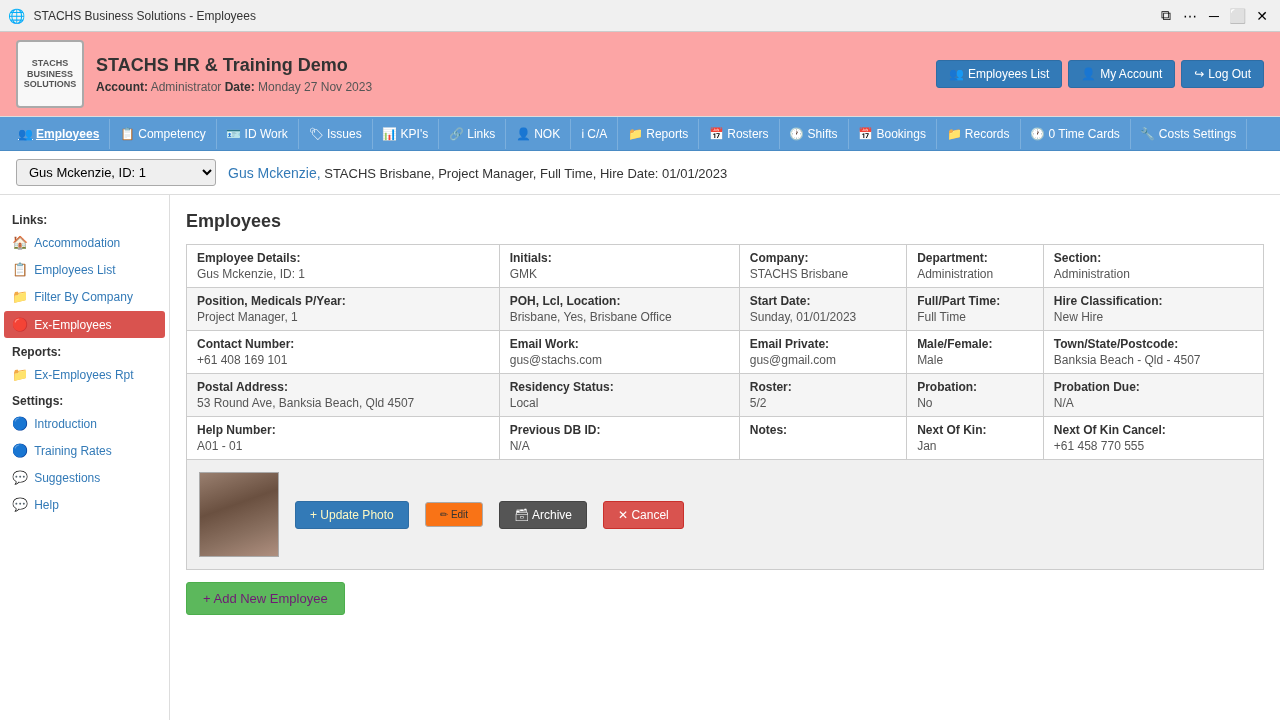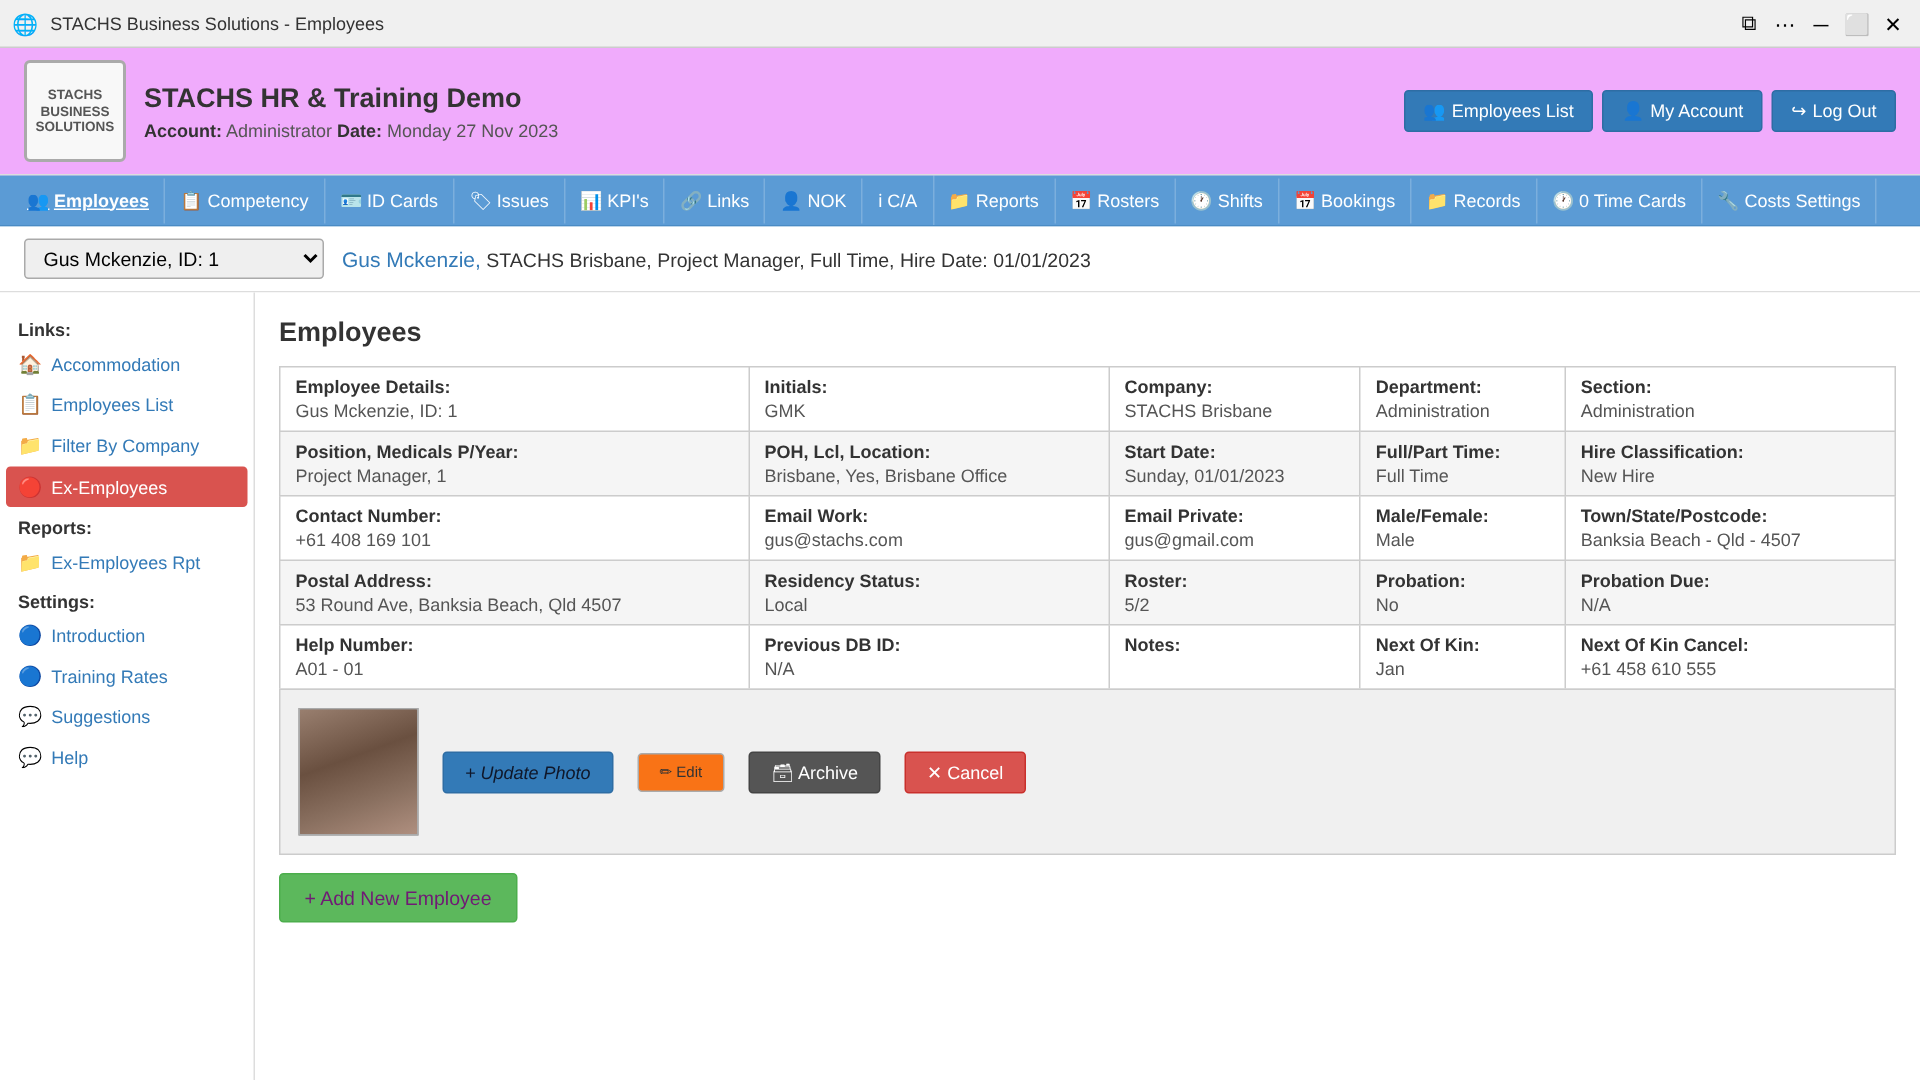--- a/index.html
+++ b/index.html
@@ -18,21 +18,21 @@
     .title-bar-icon { font-size: 14px; }
     .title-bar-title { font-size: 12px; flex: 1; }
     .title-bar-controls { display: flex; gap: 4px; }
     .title-bar-btn {
       width: 20px; height: 20px; border: none; background: transparent;
       cursor: pointer; font-size: 14px; display: flex; align-items: center; justify-content: center;
     }
 
     
     .app-header {
-      background: #f0abfc;
+      background: #fca5a5;
       border-bottom: 1px solid #ddd;
       padding: 8px 16px;
       display: flex;
       align-items: center;
       justify-content: space-between;
     }
     .logo-area { display: flex; align-items: center; gap: 12px; }
     .logo-box {
       width: 68px; height: 68px; border: 2px solid #aaa; border-radius: 4px;
       display: flex; align-items: center; justify-content: center;
@@ -141,21 +141,21 @@
       width: 80px; height: 85px;
       background: #888;
       border: 1px solid #aaa;
       overflow: hidden;
       display: flex; align-items: center; justify-content: center;
     }
     .photo-placeholder {
       width: 80px; height: 85px;
       background: linear-gradient(135deg, #7a6a5a 0%, #5a4a3a 50%, #8a7a6a 100%);
     }
-    .btn-update { background: #337ab7; color: #0f172a; border: 1px solid #2e6da4; padding: 6px 14px; border-radius: 3px; cursor: pointer; font-size: 12px; font-style: italic; }
+    .btn-update { background: #337ab7; color: #fef9c3; border: 1px solid #2e6da4; padding: 6px 14px; border-radius: 3px; cursor: pointer; font-size: 12px; }
     .btn-edit { background: #f97316; color: #333; border: 1px solid #aaa; padding: 6px 14px; border-radius: 3px; cursor: pointer; font-size: 10px; }
     .btn-archive { background: #555; color: #fff; border: 1px solid #444; padding: 6px 14px; border-radius: 3px; cursor: pointer; font-size: 12px; }
     .btn-cancel { background: #d9534f; color: #fff; border: 1px solid #c9302c; padding: 6px 14px; border-radius: 3px; cursor: pointer; font-size: 12px; }
 
     
     .add-employee-btn {
       background: #5cb85c; color: #701a75; border: 1px solid #4cae4c;
       padding: 8px 16px; border-radius: 3px; cursor: pointer; font-size: 13px;
       margin-top: 12px; display: inline-flex; align-items: center; gap: 4px;
     }
@@ -217,21 +217,21 @@
   <a class="nav-item active">
     <span>👥</span>
     <span>Employees</span>
   </a>
   <a class="nav-item">
     <span>📋</span>
     <span>Competency</span>
   </a>
   <a class="nav-item">
     <span>🪪</span>
-    <span>ID Cards</span>
+    <span>ID Work</span>
   </a>
   <a class="nav-item">
     <span>🏷</span>
     <span>Issues</span>
   </a>
   <a class="nav-item">
     <span>📊</span>
     <span>KPI's</span>
   </a>
   <a class="nav-item">
@@ -443,21 +443,21 @@
         <td>
           <span class="field-label">Notes:</span>
           <span class="field-value"></span>
         </td>
         <td>
           <span class="field-label">Next Of Kin:</span>
           <span class="field-value">Jan</span>
         </td>
         <td>
           <span class="field-label">Next Of Kin Cancel:</span>
-          <span class="field-value">+61 458 610 555</span>
+          <span class="field-value">+61 458 770 555</span>
         </td>
       </tr>
     </tbody>
       </table>
 
     
     <div class="photo-actions-row">
       <div class="employee-photo">
         <div class="photo-placeholder" style="
           width:80px; height:85px;

